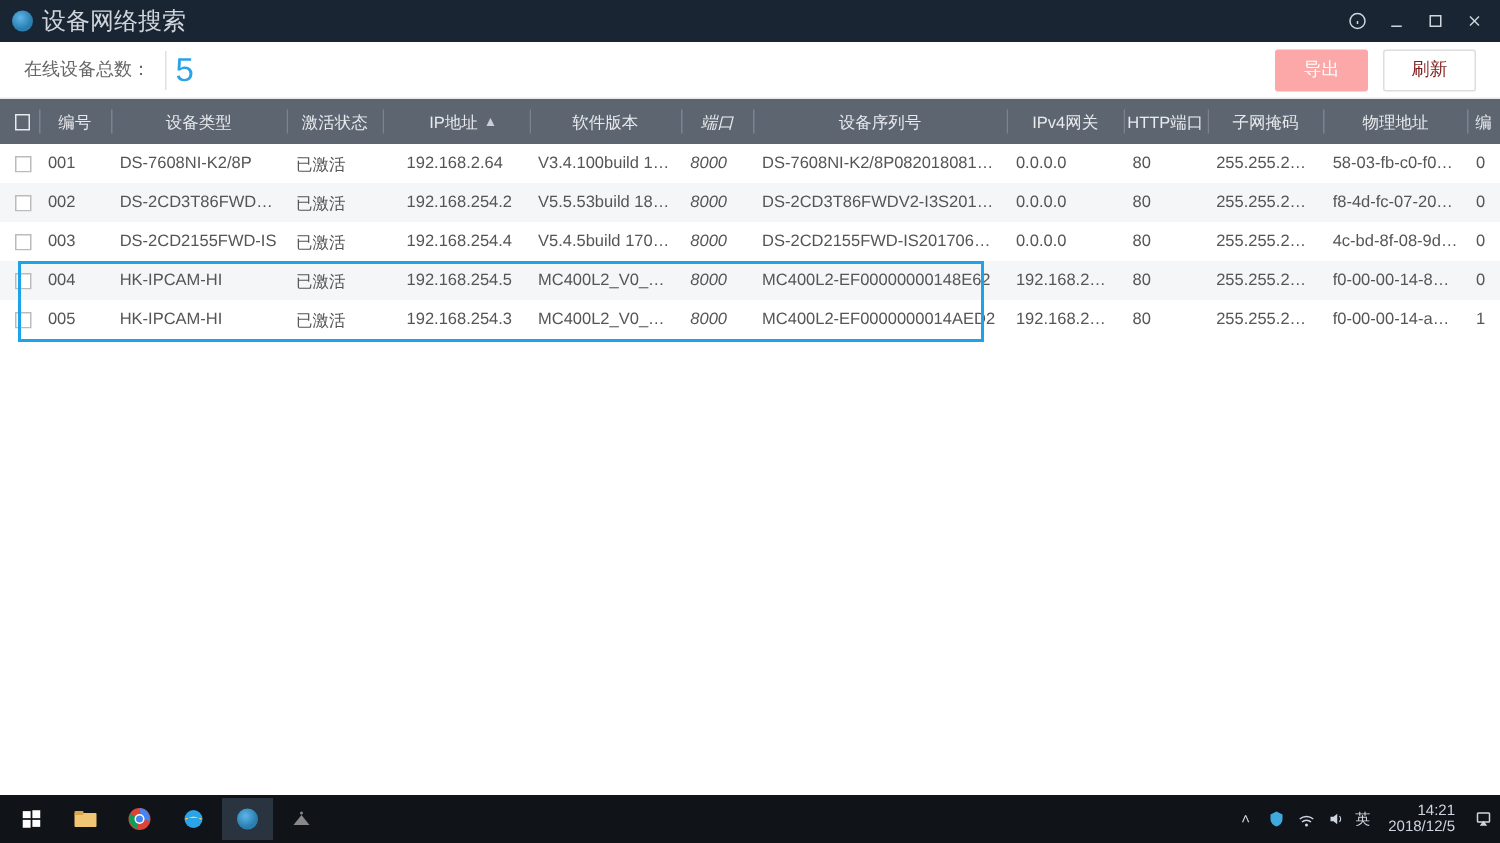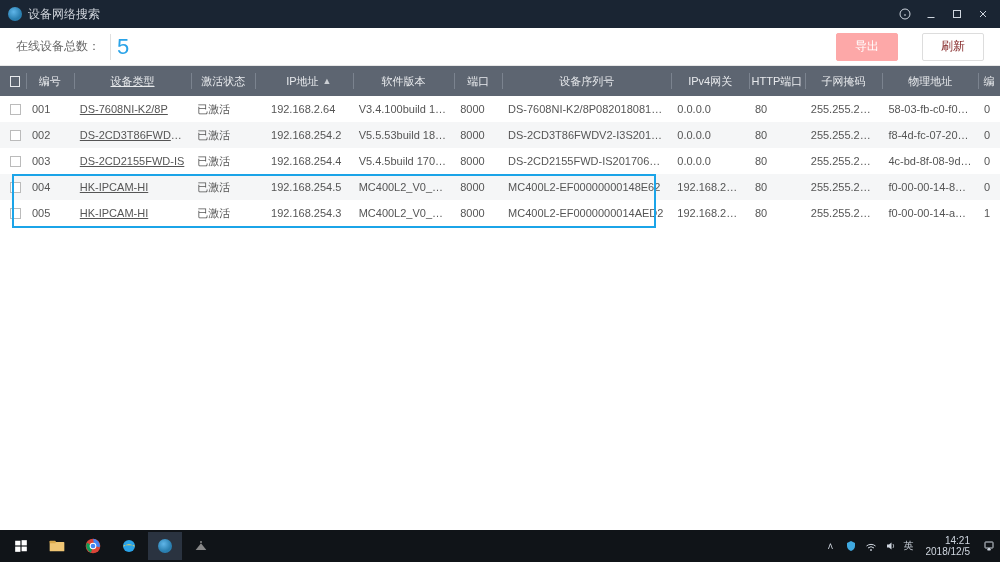--- a/index.html
+++ b/index.html
@@ -2,41 +2,41 @@
 <html><head>
   <meta charset="utf-8">
   <style>
     * { margin: 0; padding: 0; box-sizing: border-box; font-family: "Microsoft YaHei", Arial, sans-serif; }
     body { width: 1000px; height: 562px; background: #000; overflow: hidden; }
     
     .app-window { width: 1000px; height: 530px; background: #fff; display: flex; flex-direction: column; }
     
     .titlebar {
       height: 28px; background: #1a2533; color: #d0d5dc;
-      display: flex; align-items: center; padding: 0 8px; font-size: 12px;
+      display: flex; align-items: center; padding: 0 8px; font-size: 16px;
       justify-content: space-between;
     }
     .titlebar-left { display: flex; align-items: center; gap: 6px; }
     .titlebar-logo {
       width: 14px; height: 14px; border-radius: 50%;
       background: radial-gradient(circle at 40% 35%, #5fb5e8 0%, #2a7fb0 60%);
       position: relative;
     }
     .titlebar-right { display: flex; align-items: center; gap: 8px; }
     .titlebar-btn { width: 18px; height: 18px; display:flex; align-items:center; justify-content:center; color:#cfd6df; cursor:pointer; }
     .titlebar-btn svg { width:12px; height:12px; }
     
     .summary-bar {
       height: 38px; background: #fff; border-bottom: 1px solid #e8e8e8;
       display: flex; align-items: center; padding: 0 16px; font-size: 12px; color: #666;
       justify-content: space-between;
     }
     .summary-left { display:flex; align-items:center; gap:10px;}
     .summary-count { font-size: 22px; color: #2aa3e8; font-weight: 500; padding-left:6px; border-left:1px solid #e0e0e0; }
-    .summary-right { display:flex; gap:24px; }
+    .summary-right { display:flex; gap:10px; }
     .btn { height: 28px; padding: 0 16px; border:1px solid #ddd; border-radius:2px; font-size:12px; cursor:pointer; display:flex; align-items:center; justify-content:center; min-width:62px; background:#fff; color:#7f1d1d;}
     .btn-primary { background:#fda8a8; border-color:#fda8a8; color:#fff; }
     .table-header {
       height: 30px; background: #5d6571; display:flex; align-items:center;
       color:#e8eaed; font-size:11px; padding-left:4px;
     }
     .th { padding: 0 6px; display:flex; align-items:center; gap:4px; height:100%; position:relative; white-space:nowrap; overflow:hidden;justify-content:center;}
     .th .sep { position:absolute; left:0; top:7px; bottom:7px; width:1px; background:#7b838f;}
     .sort-ind { font-size:9px; opacity:0.8;}
     
@@ -48,25 +48,25 @@
     .chk { width:11px; height:11px; border:1px solid #bbb; background:#fff;}
     .chk-h { width:11px; height:11px; border:1px solid #e8eaed; }
     
     .highlight-box {
       position:absolute; border:2px solid #1ba4e8; pointer-events:none;
     }
     
     
     .c-chk{width:22px;}
     .c-id{width:48px;}
-    .c-type{width:118px;text-decoration:underline;}
+    .c-type{width:118px;}
     .c-status{width:64px;}
     .c-ip{width:98px;padding-left:16px;}
     .c-ver{width:102px;}
-    .c-port{width:48px;}
+    .c-port{width:48px;font-style:italic;}
     .c-serial{width:170px;}
     .c-gw{width:78px;}
     .c-http{width:56px;}
     .c-mask{width:78px;}
     .c-mac{width:96px;}
     .c-last{width:22px;}
     
     .taskbar {
       position:absolute; left:0; right:0; bottom:0; height:32px; background:#101418;
       display:flex; align-items:center; justify-content:space-between; padding:0 4px;

